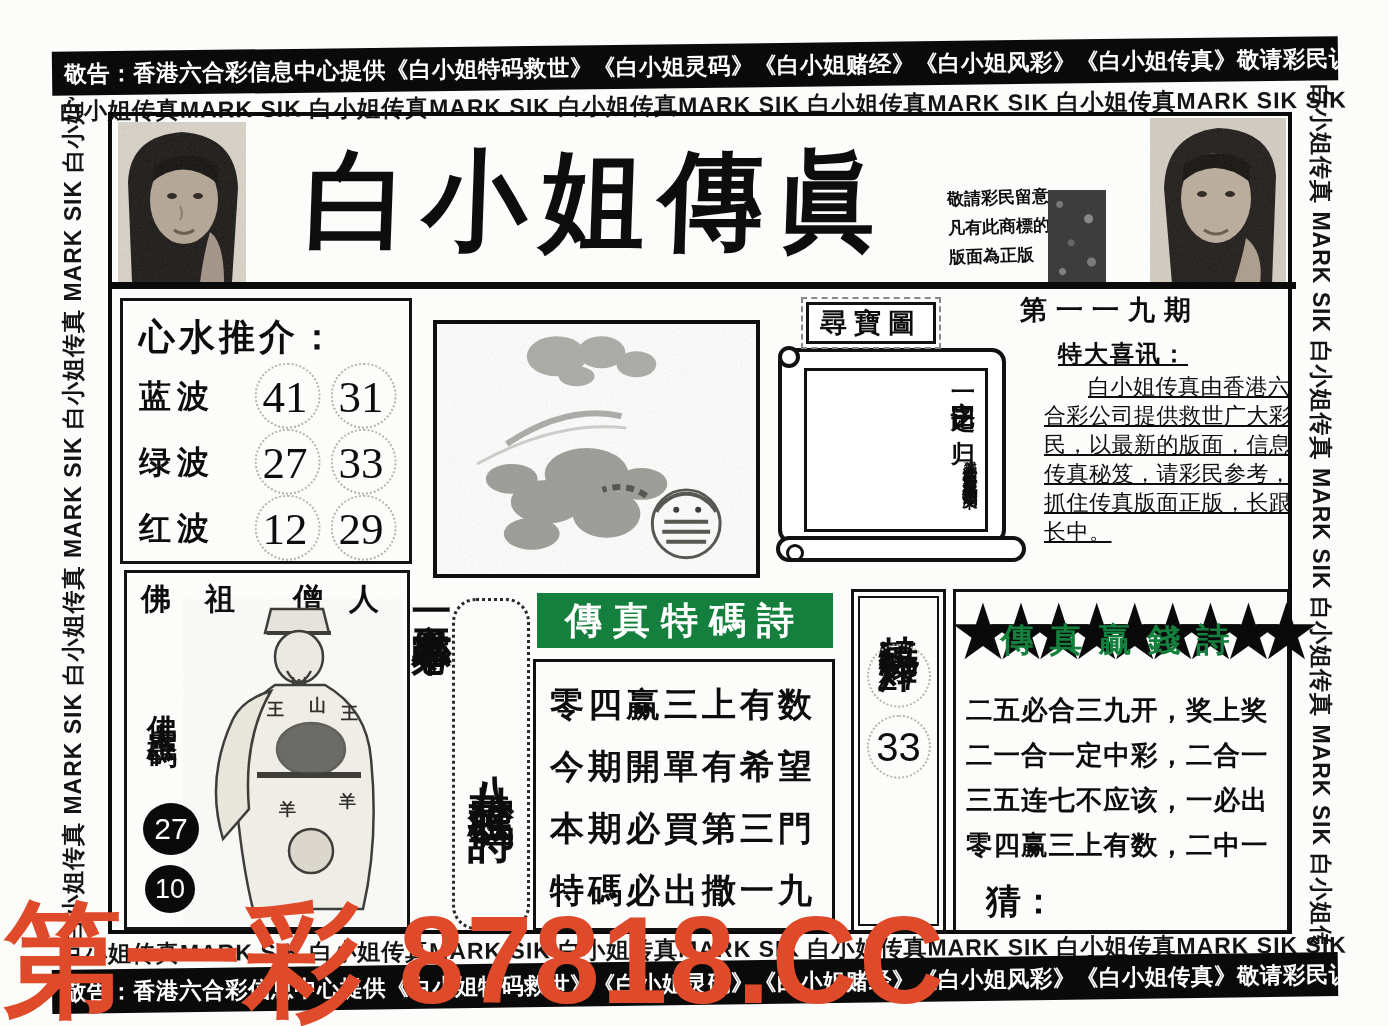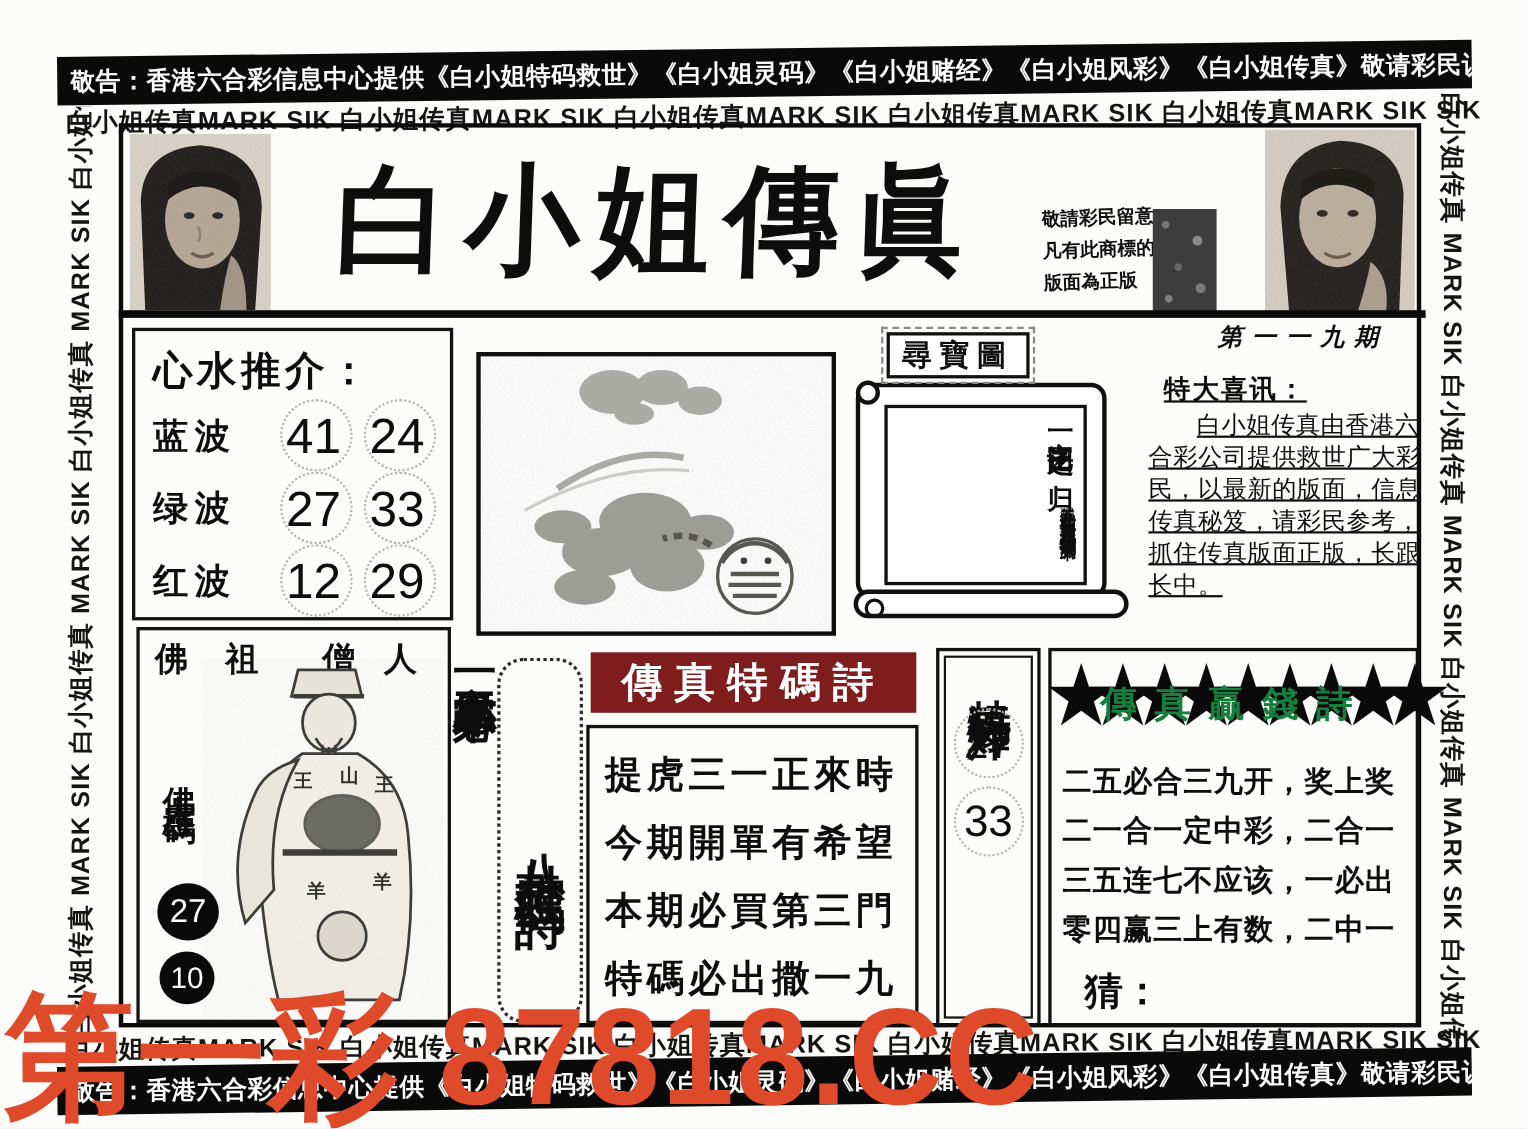--- a/index.html
+++ b/index.html
@@ -48,31 +48,31 @@
   #stamp {
     left:1048px; top:190px; width:58px; height:96px; background:#3d3d3d;
     background-image:
       radial-gradient(circle at 20% 15%, #777 0 3px, transparent 4px),
       radial-gradient(circle at 70% 30%, #888 0 4px, transparent 5px),
       radial-gradient(circle at 40% 55%, #666 0 3px, transparent 4px),
       radial-gradient(circle at 75% 75%, #7a7a7a 0 4px, transparent 5px),
       radial-gradient(circle at 25% 85%, #808080 0 3px, transparent 4px);
   }
   #header-rule { left:108px; top:282px; width:1188px; height:7px; background:#0a0a0a; }
-  #issue { left:1107px; top:292px; font-size:22px; letter-spacing:9px; font-weight:600;
-           font-family:"Liberation Serif", serif;font-style:italic; }
+  #issue { left:1020px; top:292px; font-size:27px; letter-spacing:9px; font-weight:600;
+           font-family:"Liberation Serif", serif; }
 
   
   #heart-box { left:120px; top:298px; width:292px; height:266px; border:3px solid #131313;
                font-family:"Liberation Serif", serif; }
   #heart-box .hw-title { margin:12px 0 2px 16px; font-size:36px; font-weight:bold; letter-spacing:4px; }
   .hw-row { display:flex; align-items:center; height:66px; padding-left:16px; }
   .hw-label { font-size:32px; font-weight:bold; letter-spacing:6px; width:108px; }
   .hw-num { position:relative; font-size:45px; width:76px; text-align:center;
-            font-family:Liberation Sans, sans-serif; }
+            font-family:Liberation Serif, serif; }
   .hw-num::before {
     content:""; position:absolute; left:50%; top:50%; width:62px; height:62px;
     transform:translate(-46%,-52%); border:2px dotted #b5b5ae; border-radius:50%;
   }
 
   
   #ill-box { left:433px; top:320px; width:327px; height:258px; border:4px solid #0f0f0f; background:#fff; }
 
   
   #treasure-label {
@@ -125,21 +125,21 @@
   #slogan-v { left:404px; top:590px; height:345px; writing-mode:vertical-rl;
               font-size:40px; font-family:"Liberation Serif", serif; font-weight:600;
               letter-spacing:2px; }
   #bagua-box { left:452px; top:598px; width:78px; height:332px;
                border:3px dotted #2a2a2a; border-radius:24px;
                display:flex; align-items:center; justify-content:center; }
   #bagua-box .bg-title { writing-mode:vertical-rl; font-size:46px; font-weight:bold;
                font-family:"Liberation Serif", serif; letter-spacing:10px; }
 
   
-  #fax-header { left:537px; top:593px; width:296px; height:55px; background:#7f1d1d; color:#fff;
+  #fax-header { left:537px; top:593px; width:296px; height:55px; background:#15803d; color:#fff;
                 display:flex; align-items:center; justify-content:center;
                 font-size:37px; font-weight:bold; letter-spacing:11px;
                 font-family:"Liberation Serif", serif; }
   #fax-box { left:533px; top:659px; width:302px; height:272px; border:3px solid #111;
              padding:12px 8px 0 14px; font-family:"Liberation Serif", serif; }
   #fax-box .fx-line { font-size:34px; line-height:62px; letter-spacing:4px; font-weight:600;
              white-space:nowrap; }
 
   
   #explosion-box { left:851px; top:589px; width:95px; height:344px; border:3px solid #111; }
@@ -241,21 +241,21 @@
   <div class="abs" id="stamp"></div>
 
   <div class="abs" id="header-rule"></div>
   <div class="abs" id="issue">第一一九期</div>
 
   <div class="abs" id="heart-box">
     <div class="hw-title">心水推介：</div>
     <div class="hw-row">
       <span class="hw-label">蓝波</span>
       <span class="hw-num">41</span>
-      <span class="hw-num">24</span>
+      <span class="hw-num">31</span>
     </div>
     <div class="hw-row">
       <span class="hw-label">绿波</span>
       <span class="hw-num">27</span>
       <span class="hw-num">33</span>
     </div>
     <div class="hw-row">
       <span class="hw-label">红波</span>
       <span class="hw-num">12</span>
       <span class="hw-num">29</span>
@@ -343,21 +343,21 @@
     <div class="ball" id="ball-2">10</div>
   </div>
 
   <div class="abs" id="slogan-v">一六必发三零必中</div>
   <div class="abs" id="bagua-box">
     <div class="bg-title">八卦靈碼詩</div>
   </div>
 
   <div class="abs" id="fax-header">傳真特碼詩</div>
   <div class="abs" id="fax-box">
-    <div class="fx-line">提虎三一正來時</div>
+    <div class="fx-line">零四赢三上有数</div>
     <div class="fx-line">今期開單有希望</div>
     <div class="fx-line">本期必買第三門</div>
     <div class="fx-line">特碼必出撒一九</div>
   </div>
 
   <div class="abs" id="explosion-box">
     <div class="ex-inner">
       <div class="ex-title">特码爆炸</div>
       <div class="ex-num">27</div>
       <div class="ex-num">33</div>

